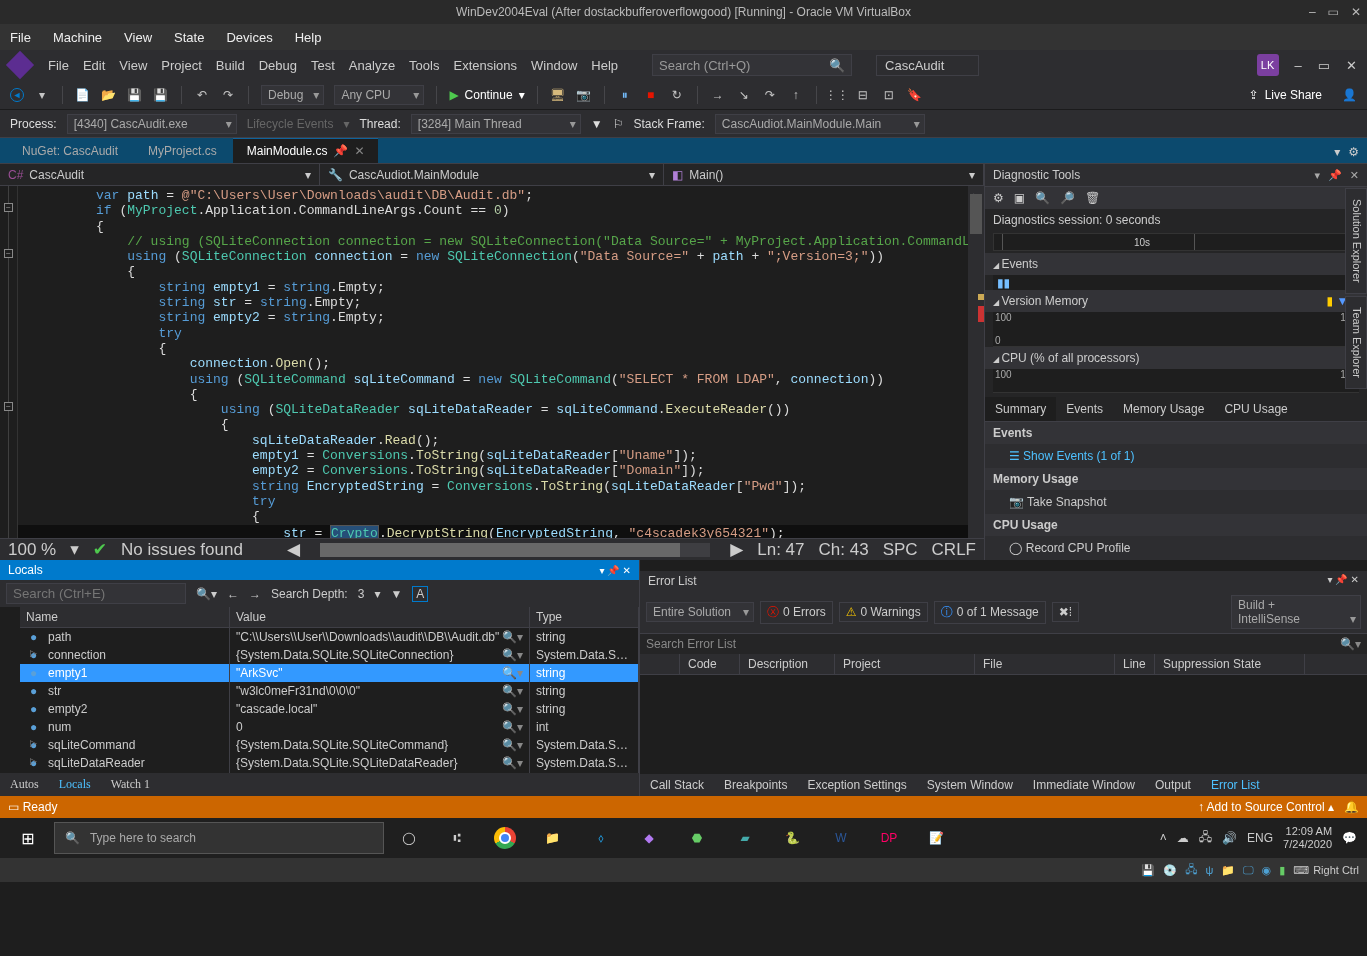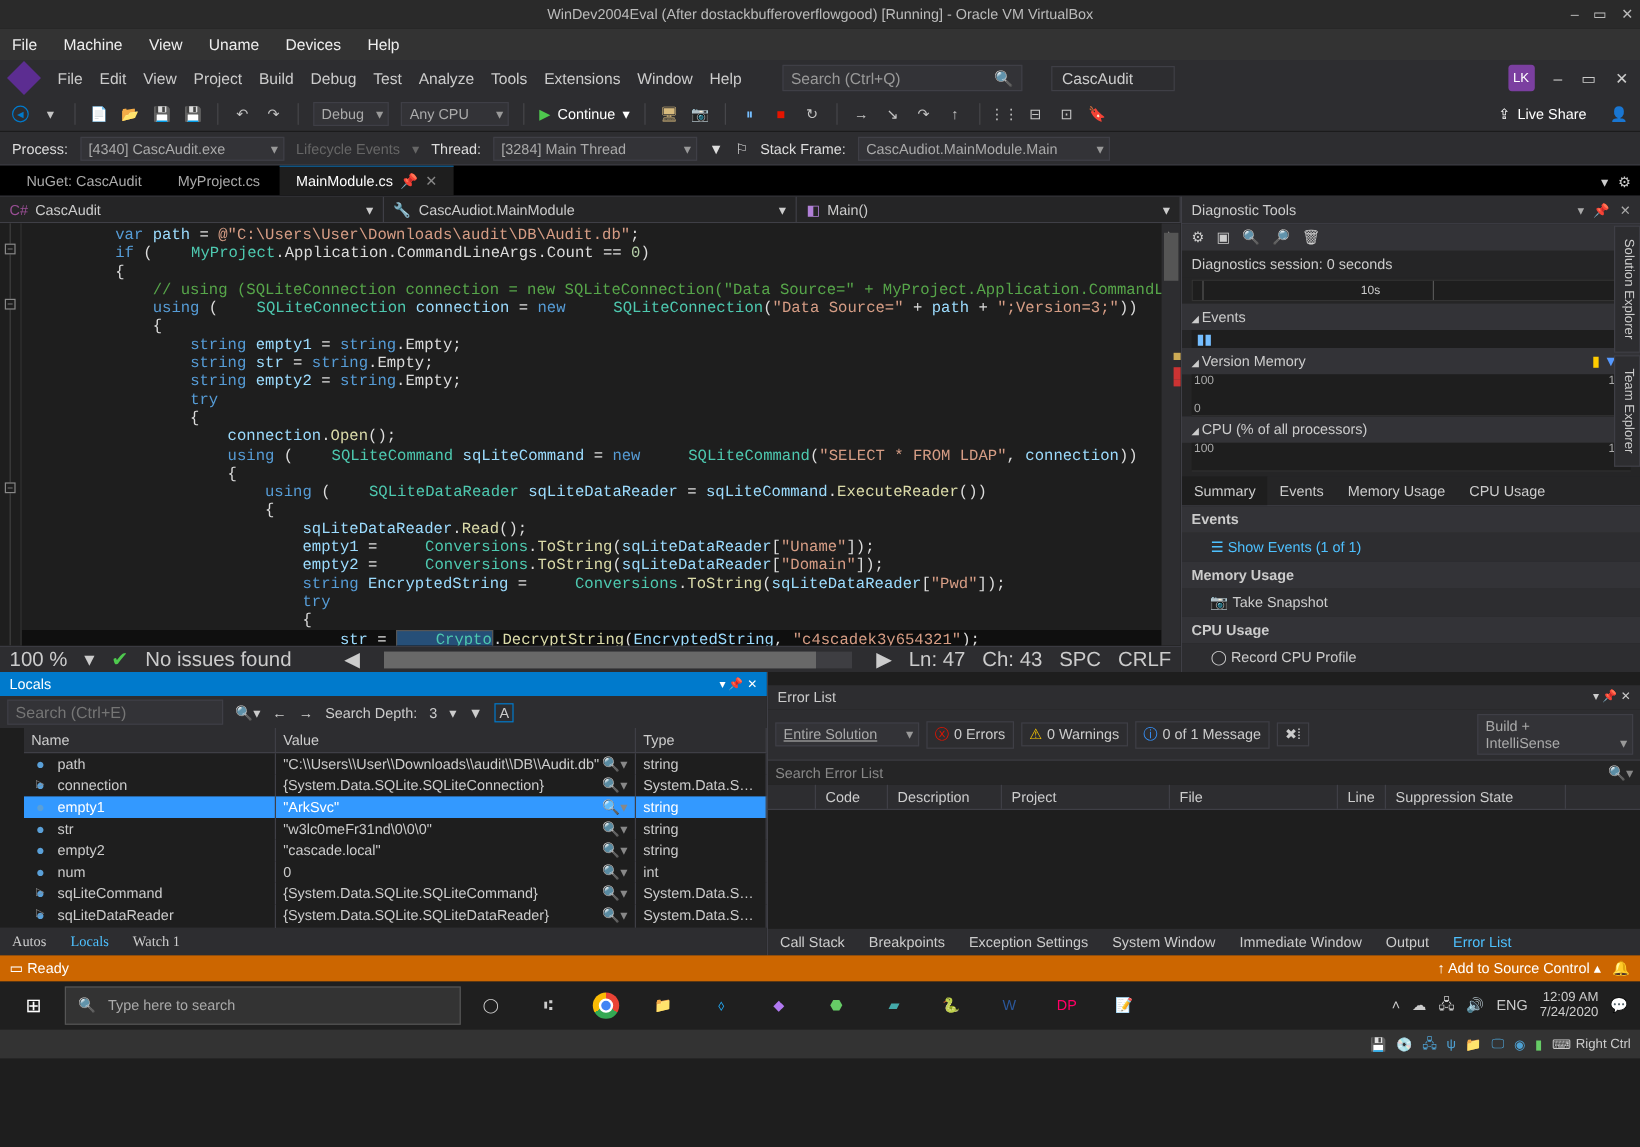--- a/index.html
+++ b/index.html
@@ -17,21 +17,21 @@
 .avatar { width:22px; height:22px; background:#7b3fa0; border-radius:3px; display:flex; align-items:center; justify-content:center; font-size:11px; color:#fff;}
 .toolbar1 { background:#2d2d30; height:30px; display:flex; align-items:center; padding:0 10px; gap:10px; border-bottom:1px solid #1b1b1c; font-size:12px;}
 .tb-sep { width:1px; height:18px; background:#46464a; margin:0 2px;}
 .toolbar1 .ico { width:16px; height:16px; display:inline-flex; align-items:center; justify-content:center; color:#c5c5c5;}
 .dd { background:#333337; border:1px solid #3f3f46; padding:2px 20px 2px 6px; color:#aaa; position:relative;}
 .dd::after{content:"▾"; position:absolute; right:4px; color:#999;}
 .continue-btn { display:flex; align-items:center; gap:6px; color:#fff;}
 .continue-btn .play{ color:#4ec94e; }
 .liveshare { margin-left:auto; display:flex; align-items:center; gap:6px; color:#fff;}
 .toolbar2 { background:#2d2d30; height:28px; display:flex; align-items:center; padding:0 10px; gap:10px; border-bottom:1px solid #3f3f46; font-size:12px; color:#ddd;}
-.tabs-row { background:#000000; height:26px; display:flex; align-items:flex-end; padding-left:8px; gap:2px; border-bottom:1px solid #3f3f46;}
+.tabs-row { background:#0c4a6e; height:26px; display:flex; align-items:flex-end; padding-left:8px; gap:2px; border-bottom:1px solid #3f3f46;}
 .tab { padding:5px 14px; color:#aaa; font-size:12px;}
 .tab.active { background:#1e1e1e; color:#fff; border-top:1px solid #0e639c;}
 .tab .x { margin-left:6px; color:#888;}
 .main-row { display:flex; height:396px; }
 .main-row .left { width:985px; display:flex; flex-direction:column; border-right:1px solid #3f3f46;}
 .crumb-row { background:#252526; height:22px; display:flex; align-items:center; font-size:12px; border-bottom:1px solid #3f3f46;}
 .crumb-row .cell { padding:0 8px; display:flex; align-items:center; gap:6px; border-right:1px solid #3f3f46; height:100%;}
 .crumb-row .cell.wide{ flex:1;}
 .code-area { flex:1; display:flex; background:#1e1e1e; font-family:Consolas,monospace; font-size:13px; overflow:hidden; position:relative;}
 .gutter { width:70px; text-align:right; color:#2b91af; padding:2px 20px 2px 0; line-height:15.3px; position:relative; user-select:none;}
@@ -102,39 +102,39 @@
 .vs-status{ background:#cc6600; color:#fff; height:22px; display:flex; align-items:center; padding:0 8px; justify-content:space-between; font-size:12px;}
 .win-task{ background:#1f1f1f; height:40px; display:flex; align-items:center; padding:0 4px; gap:2px;}
 .win-task .start{ width:48px; height:40px; display:flex; align-items:center; justify-content:center; color:#fff; font-size:16px;}
 .win-task .searchbox{ background:#333; width:330px; height:32px; display:flex; align-items:center; padding:0 10px; color:#aaa; gap:10px; border:1px solid #555;}
 .win-task .ticon{ width:46px; height:40px; display:flex; align-items:center; justify-content:center;}
 .win-task .tray{ margin-left:auto; display:flex; align-items:center; gap:10px; color:#ccc; padding-right:6px;}
 .win-task .clock{ text-align:right; font-size:11px; line-height:13px;}
 .vb-status{ background:#333; height:24px; display:flex; align-items:center; justify-content:flex-end; padding:0 8px; gap:8px; color:#4ea1d3; font-size:11px;}
 .vb-status .rc{ color:#ccc; display:flex; align-items:center; gap:4px;}
 
-.kw{color:#569cd6;} .str{color:#d69d85;} .typ{color:#4ec9b0;margin-left:32px;} .com{color:#57a64a;} .num{color:#b5cea8;} .pln{color:#dcdcdc;} .fn{color:#dcdcaa;} .var{color:#9cdcfe;}
+.kw{color:#569cd6;} .str{color:#d69d85;} .typ{color:#4ec9b0;} .com{color:#57a64a;} .num{color:#b5cea8;} .pln{color:#dcdcdc;} .fn{color:#dcdcaa;} .var{color:#9cdcfe;}
 .xsm{font-size:10px;}
 </style>
 </head>
 <body>
 
 <div class="vb-title">
   <span>WinDev2004Eval (After dostackbufferoverflowgood) [Running] - Oracle VM VirtualBox</span>
   <div class="wc">
     <span>–</span>
     <span>▭</span>
     <span>✕</span>
   </div>
 </div>
 <div class="vb-menu" id="vb-menu">
     <span>File</span>
     <span>Machine</span>
     <span>View</span>
-    <span>Uname</span>
+    <span>State</span>
     <span>Devices</span>
     <span>Help</span>
   </div>
 
 <div class="vs-title">
   <div class="logo"></div>
   <div class="menus" id="vs-menu">
       <span>File</span>
       <span>Edit</span>
       <span>View</span>
@@ -441,21 +441,21 @@
         <span>Watch 1</span>
       </div>
   </div>
 
   <div class="errlist">
     <div class="hdr">
       <span>Error List</span>
       <span class="icons xsm"><span>▾</span> <span>📌</span> <span>✕</span></span>
     </div>
     <div class="fil">
-      <div class="dd" style="width:120px;text-decoration:underline;">Entire Solution</div>
+      <div class="dd" style="width:108px;">Entire Solution</div>
       <div class="pill">
           <span style="color:#e51400;">ⓧ</span>
           <span>0 Errors</span>
         </div>
       <div class="pill">
           <span style="color:#ffcc00;">⚠</span>
           <span>0 Warnings</span>
         </div>
       <div class="pill">
           <span style="color:#3794ff;">ⓘ</span>

